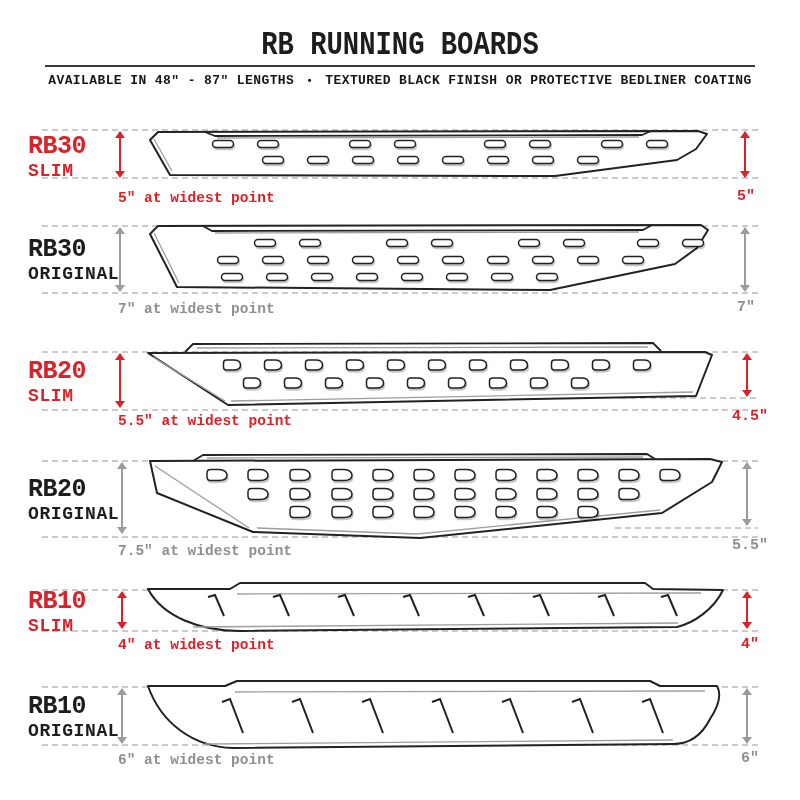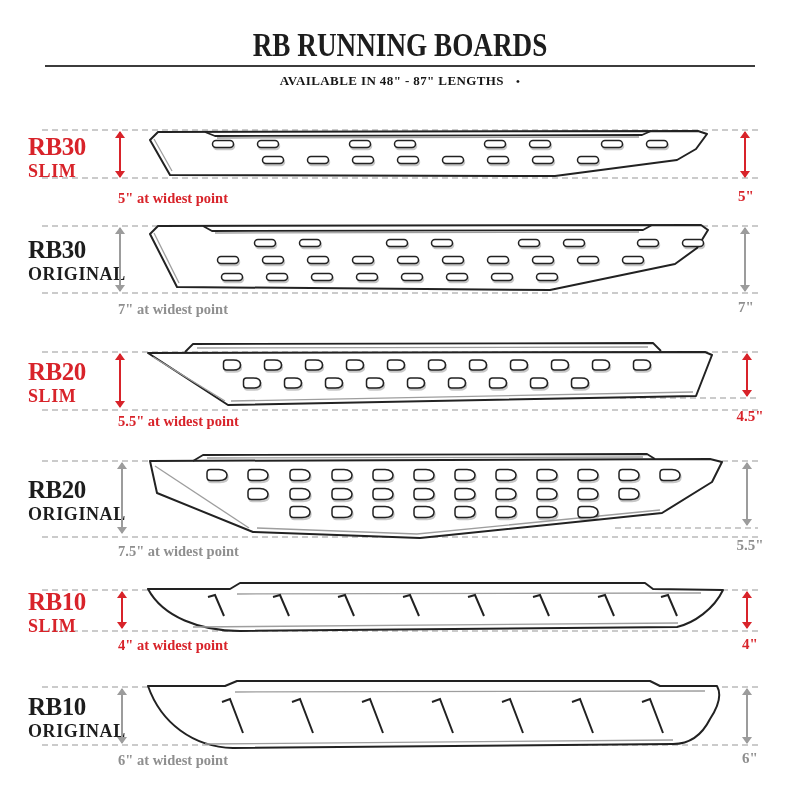--- a/index.html
+++ b/index.html
@@ -1,17 +1,17 @@
 <!DOCTYPE html>
 <html><head>
 <meta charset="utf-8">
 <style>
   html,body{margin:0;padding:0;background:#fff;}
   #canvas{position:relative;width:800px;height:800px;background:#fff;overflow:hidden;
-          font-family:Liberation Serif, serif;color:#1d1d1d;}
+          font-family:Liberation Mono, monospace;color:#1d1d1d;}
   
   .title{position:absolute;top:26px;left:0;width:800px;text-align:center;
          font-size:34px;font-weight:bold;letter-spacing:0px;color:#1d1d1d;
          transform:scaleX(0.80);transform-origin:center;white-space:nowrap;}
   .divider{position:absolute;top:65px;left:45px;width:710px;height:1.5px;background:#3c3c3c;}
   .subtitle{position:absolute;top:73px;left:0;width:800px;display:flex;justify-content:center;
             align-items:center;gap:12px;font-size:13px;font-weight:bold;letter-spacing:0.4px;
             color:#161616;white-space:nowrap;}
   .subtitle .dot{font-size:11px;}
   
@@ -52,20 +52,21 @@
 </head>
 <body>
 
 <div id="canvas">
 
   <div class="title">RB RUNNING BOARDS</div>
   <div class="divider"></div>
   <div class="subtitle">
     <span>AVAILABLE IN 48" - 87" LENGTHS</span>
     <span class="dot">•</span>
+    <span>TEXTURED BLACK FINISH OR PROTECTIVE BEDLINER COATING</span>
   </div>
 
   <div class="dash" style="top:129px"></div>
   <div class="dash" style="top:177px"></div>
   <div class="lbl" style="top:134px">
     <div class="model red-t">RB30</div>
     <div class="variant red-t">SLIM</div>
   </div>
   <div class="va red" style="left:119px;top:132px;height:45px"></div>
 

